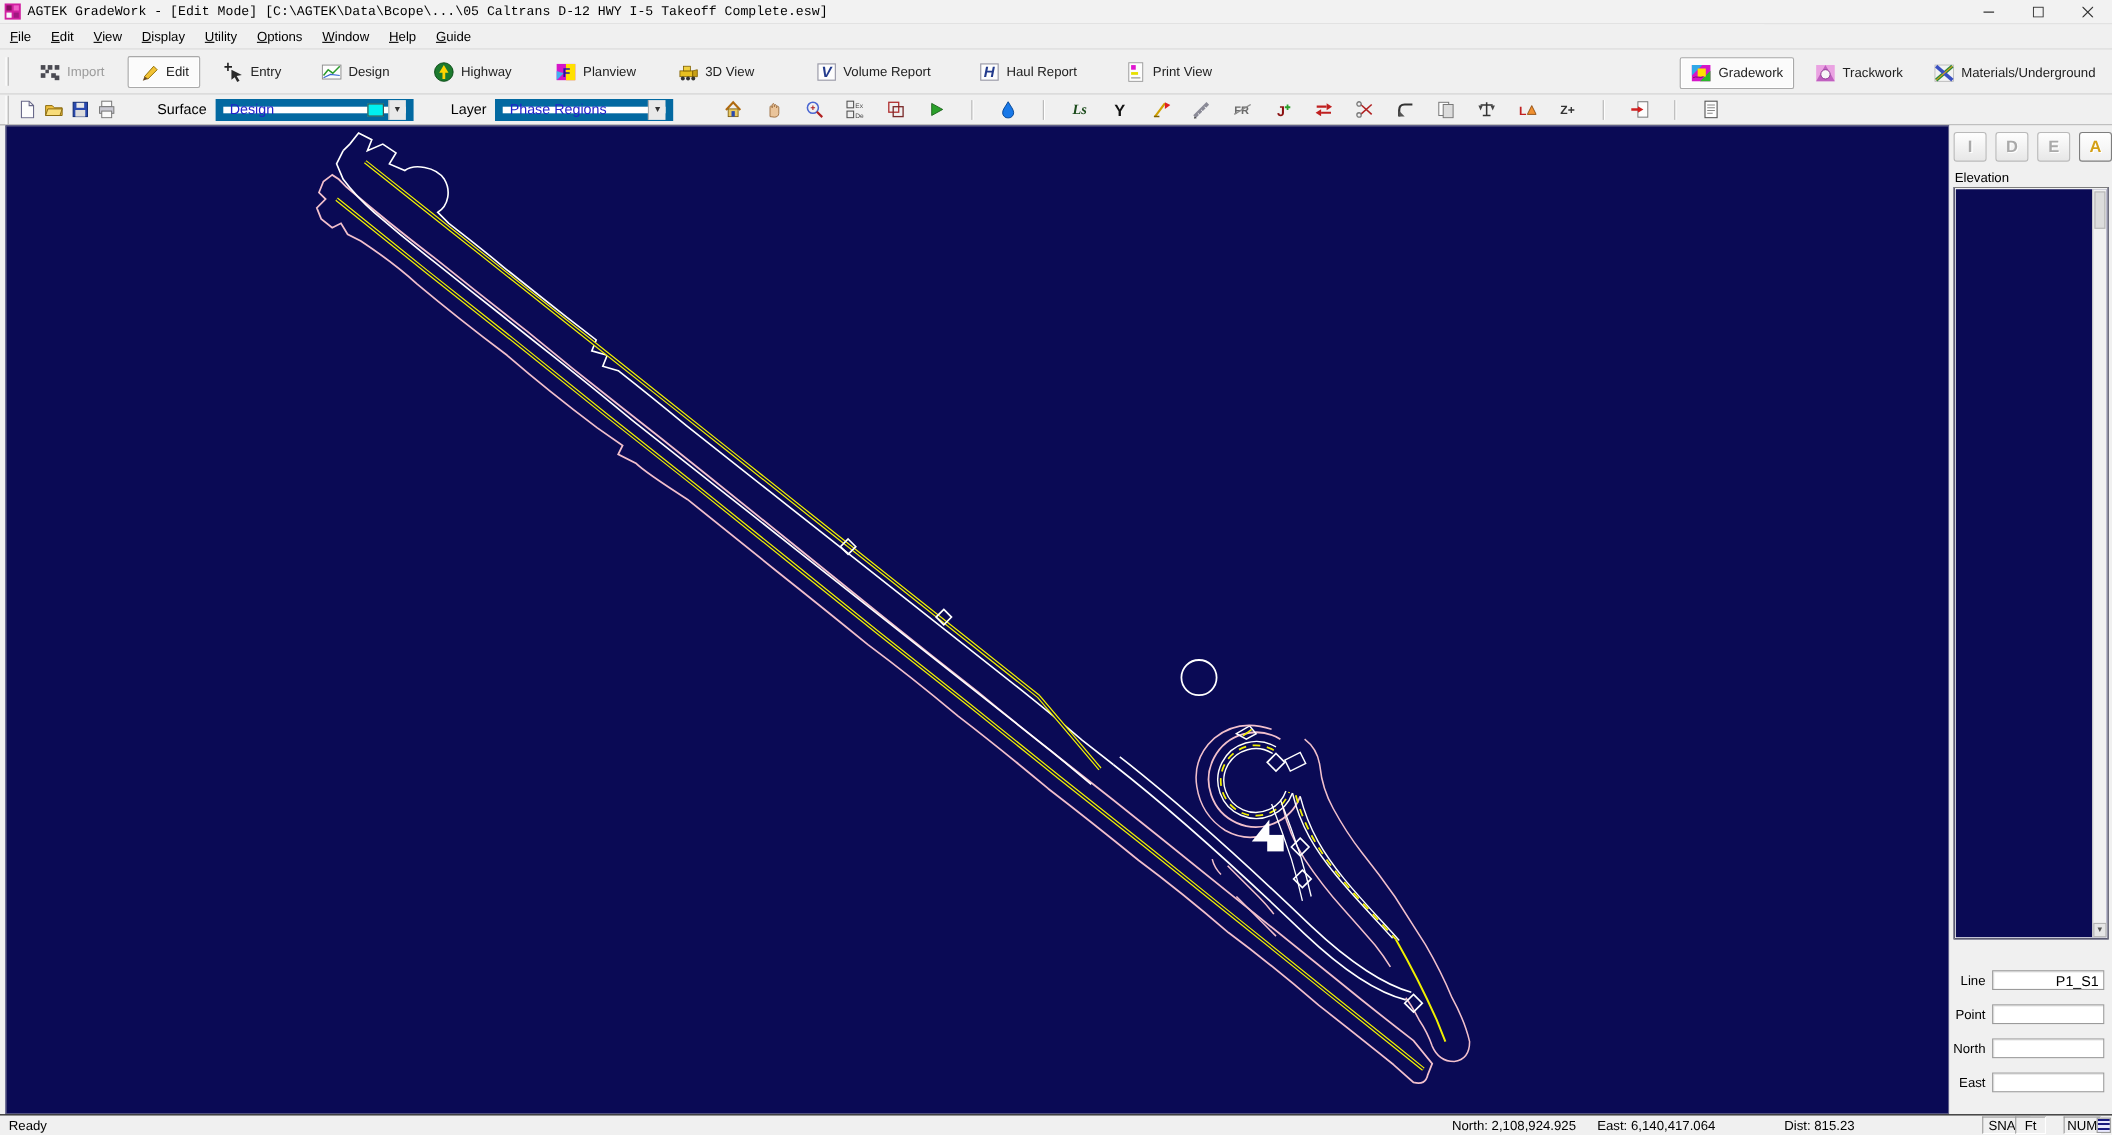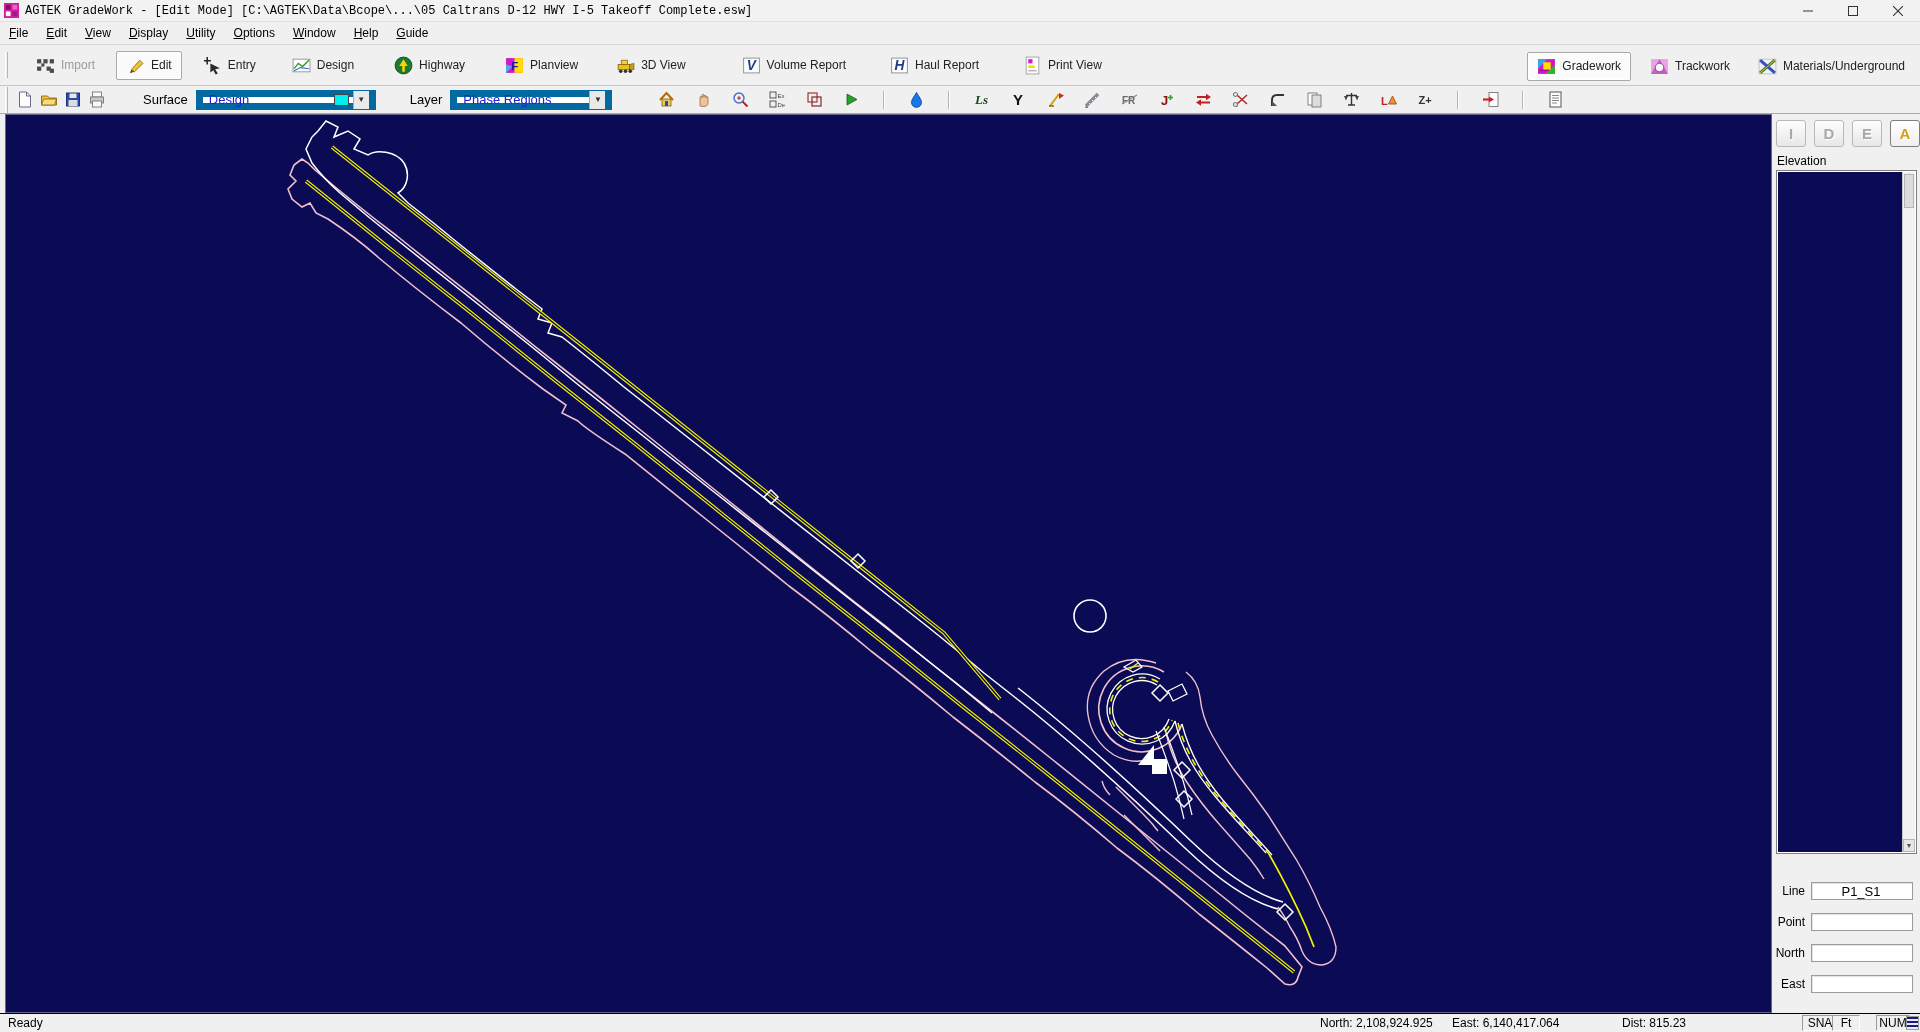--- a/index.html
+++ b/index.html
@@ -68,21 +68,21 @@
     background:#f1f1f1; border-left:1px solid #c9c9c9; }
   .elev-thumb { position:absolute; left:1px; top:2px; width:10px; height:34px;
     background:#dcdcdc; border:1px solid #b5b5b5; }
   .elev-down { position:absolute; left:0; bottom:0; width:12px; height:13px;
     background:#e6e6e6; border:1px solid #b5b5b5; font-size:7px; color:#555;
     display:flex; align-items:center; justify-content:center; }
   .fields { position:absolute; left:0; top:768px; width:148px; }
   .frow { display:flex; align-items:center; margin-bottom:13px; height:18px; }
   .flabel { width:33px; text-align:right; font-size:12px; color:#000; flex:0 0 auto; }
   .finput { margin-left:6px; width:102px; height:18px; background:#fff; border:1px solid #9b9b9b;
-    box-shadow:inset 1px 1px 0 #e3e3e3; font-size:13px; color:#000; text-align:center;
+    box-shadow:inset 1px 1px 0 #e3e3e3; font-size:13px; color:#000; text-align:right;
     padding:1px 4px 0 2px; overflow:hidden; }
 
   
   .statusbar { position:absolute; left:0; top:1013px; width:1920px; height:19px;
     background:#f0f0f0; border-top:1px solid #000000; font-size:12px; color:#000; }
   .sb-ready { position:absolute; left:8px; top:2px; }
   .sb-north { position:absolute; left:1320px; top:2px; }
   .sb-east  { position:absolute; left:1452px; top:2px; }
   .sb-dist  { position:absolute; left:1622px; top:2px; }
   .sb-box { position:absolute; top:1px; height:16px; border:1px solid;

